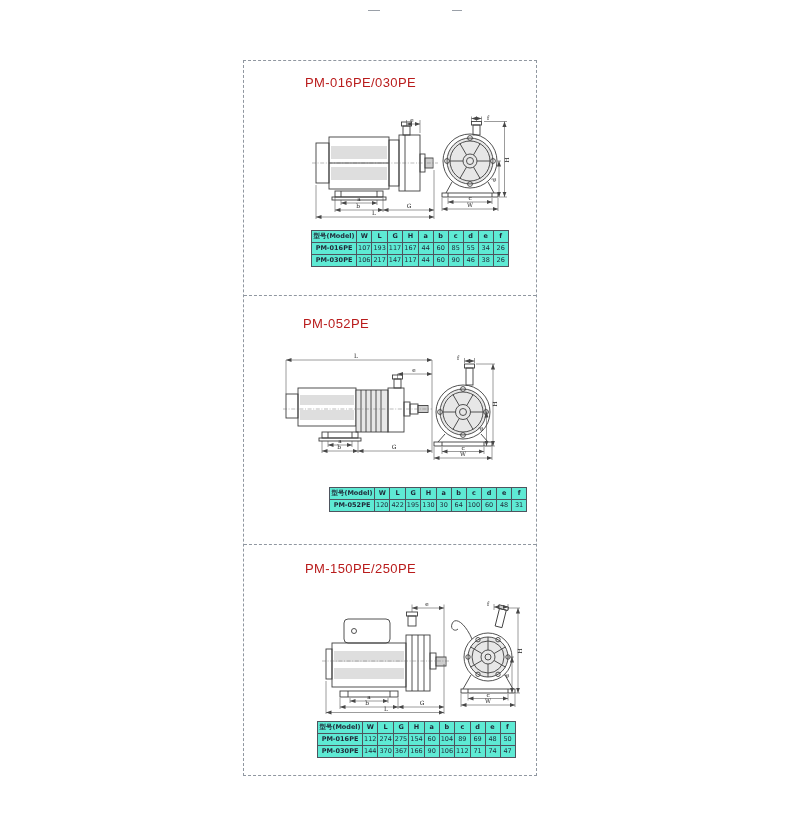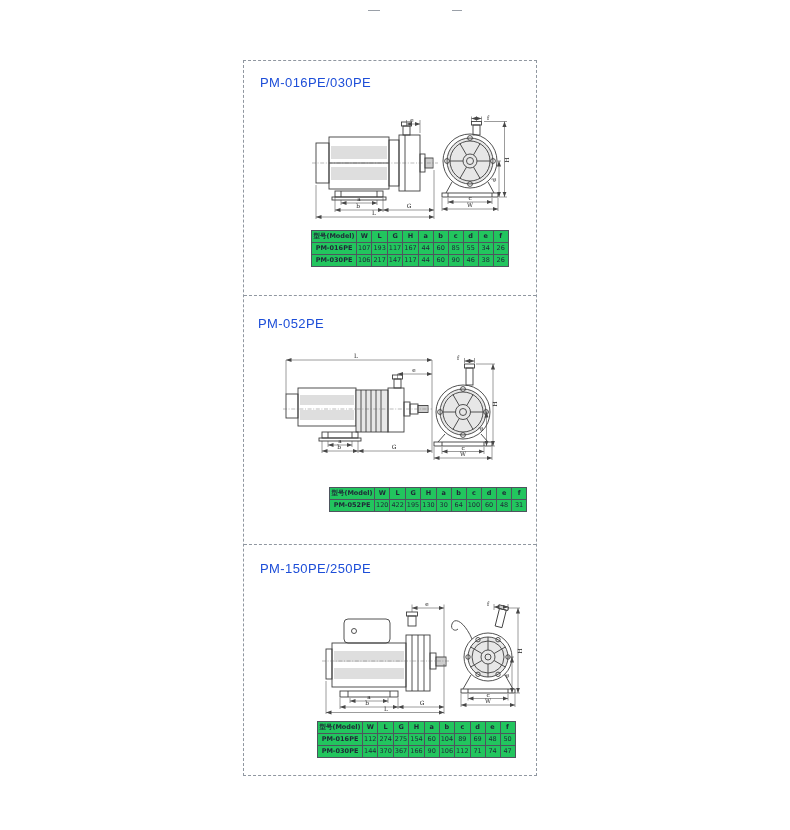--- a/index.html
+++ b/index.html
@@ -9,31 +9,31 @@
   }
   .sheet{
     position:absolute;left:243px;top:60px;width:294px;height:716px;
     border:1px dashed #9097a0;box-sizing:border-box;background:#fff;
   }
   .panel{position:relative;width:100%;box-sizing:border-box;}
   .p1{height:235px;border-bottom:1px dashed #9097a0;}
   .p2{height:249px;border-bottom:1px dashed #9097a0;}
   .p3{height:228px;}
   .title{
-    position:absolute;font-size:13px;color:#1d4ed8;letter-spacing:.4px;
-    font-family:"Liberation Sans",sans-serif;white-space:nowrap;
+    position:absolute;font-size:13px;color:#b91c1c;letter-spacing:.4px;
+    font-family:"Liberation Sans",sans-serif;white-space:nowrap;margin-left:45px;
   }
   .t1t{left:16px;top:14px;}
   .t2t{left:14px;top:20px;}
   .t3t{left:16px;top:16px;}
   .drawing{position:absolute;}
   .d1{left:64px;top:52px;}
   .d2{left:36px;top:56px;}
   .d3{left:60px;top:56px;}
-  table.dimtable{position:absolute;border-collapse:collapse;background:#22c55e;table-layout:fixed;}
+  table.dimtable{position:absolute;border-collapse:collapse;background:#5eead4;table-layout:fixed;}
   table.dimtable td{
     border:1px solid #4e545e;font-family:"DejaVu Sans",sans-serif;
     font-size:6.5px;line-height:1;color:#1f2837;text-align:center;
     vertical-align:middle;height:11px;padding:0 1px;overflow:hidden;white-space:nowrap;
   }
   td.mcol{width:42px;font-size:5.5px;font-weight:bold;}
   td.ncol{width:12px;}
   tr.hrow td{font-weight:bold;}
   .tb1{left:67px;top:169px;}
   .tb2{left:85px;top:191px;}

